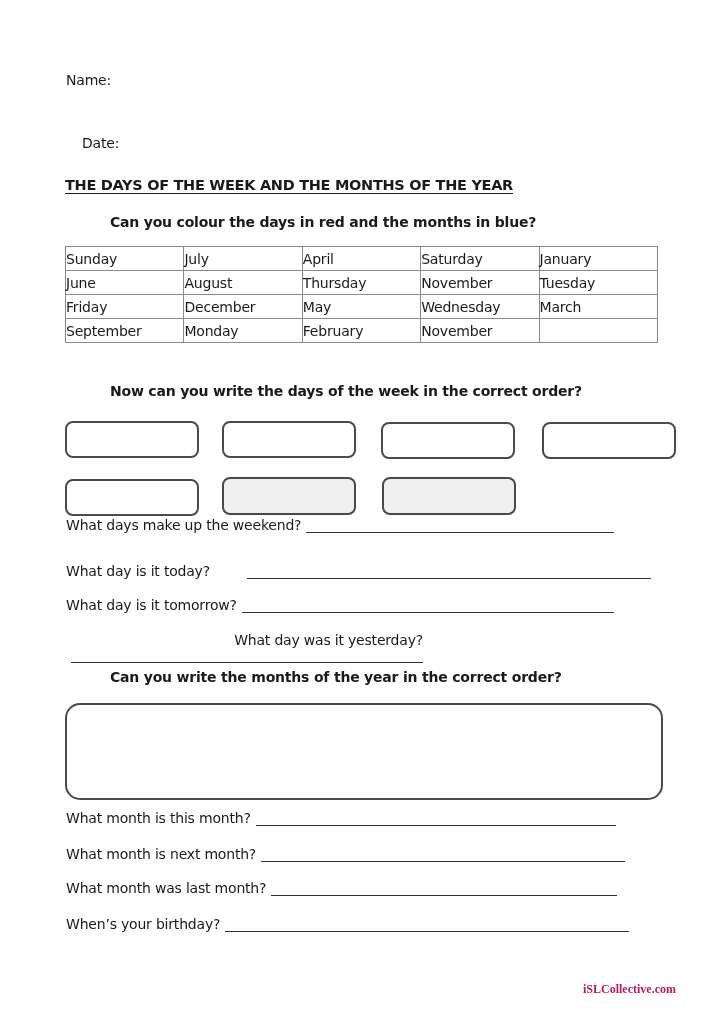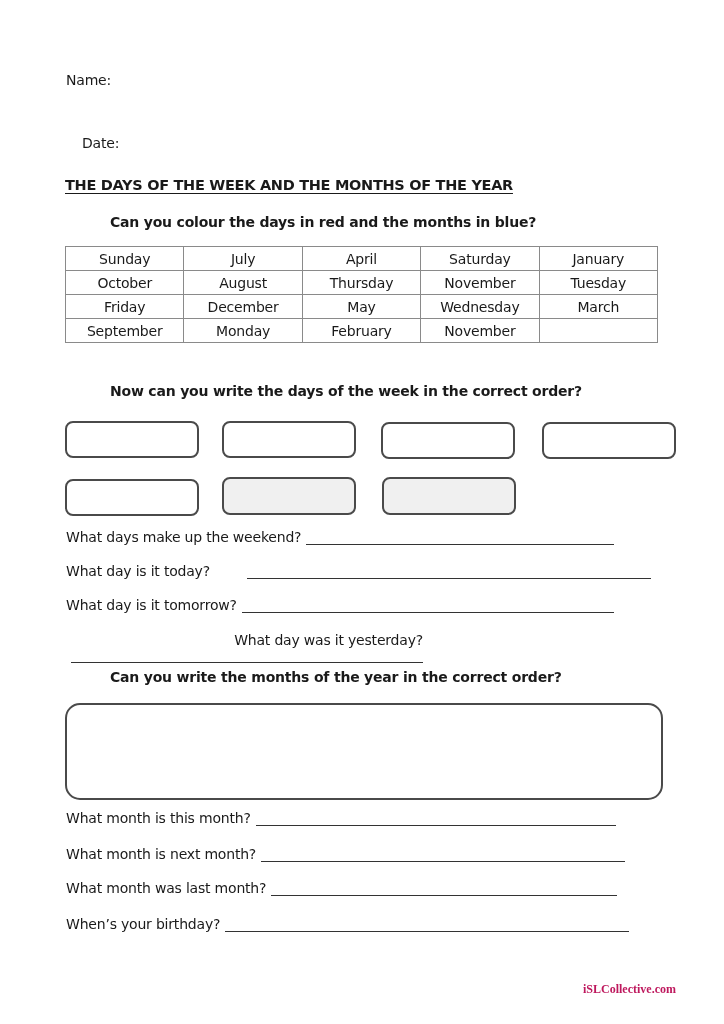--- a/index.html
+++ b/index.html
@@ -14,21 +14,21 @@
     font-size: 14.5px; font-weight: bold; text-decoration: underline;
     text-underline-offset: 3px; letter-spacing: -0.3px; white-space: nowrap;
   }
   .instruction { font-size: 14px; font-weight: bold; letter-spacing: -0.2px; white-space: nowrap; margin-left: 44px; }
   table.words {
     position: absolute; left: 65px; top: 246px; width: 593px;
     border-collapse: collapse; table-layout: fixed;
   }
   table.words td {
     border: 1.4px solid #8a8a8a; height: 23px; padding: 0;
-    text-align: center; font-size: 14px; letter-spacing: -0.2px;
+    text-align: left; font-size: 14px; letter-spacing: -0.2px;
     line-height: 22px;
   }
   .box {
     position: absolute; box-sizing: border-box;
     border: 2px solid #4a4a4a; border-radius: 8px; background: #ffffff;
   }
   .box.shaded { background: #f0f0f0; }
   .bigbox {
     position: absolute; left: 65px; top: 703px; width: 598px; height: 97px;
     box-sizing: border-box; border: 2px solid #4a4a4a; border-radius: 15px; background: #fff;
@@ -58,21 +58,21 @@
 <table class="words">
   <tbody>
       <tr>
     <td>Sunday</td>
     <td>July</td>
     <td>April</td>
     <td>Saturday</td>
     <td>January</td>
   </tr>
   <tr>
-    <td>October</td>
+    <td>June</td>
     <td>August</td>
     <td>Thursday</td>
     <td>November</td>
     <td>Tuesday</td>
   </tr>
   <tr>
     <td>Friday</td>
     <td>December</td>
     <td>May</td>
     <td>Wednesday</td>
@@ -91,21 +91,21 @@
 <div class="abs instruction" style="left:66px; top:383px;">Now can you write the days of the week in the correct order?</div>
 
 <div class="box" style="left:65px; top:421px; width:134px; height:37px;"></div>
 <div class="box" style="left:222px; top:421px; width:134px; height:37px;"></div>
 <div class="box" style="left:381px; top:422px; width:134px; height:37px;"></div>
 <div class="box" style="left:542px; top:422px; width:134px; height:37px;"></div>
 <div class="box" style="left:65px; top:479px; width:134px; height:37px;"></div>
 <div class="box shaded" style="left:222px; top:477px; width:134px; height:38px;"></div>
 <div class="box shaded" style="left:382px; top:477px; width:134px; height:38px;"></div>
 
-<div class="qline" style="top:529px;">
+<div class="qline" style="top:517px;">
   <span>What days make up the weekend?</span>
   <span class="blank" style="width:308px;"></span>
 </div>
 <div class="qline" style="top:563px;gap:32px;">
   <span>What day is it today?</span>
   <span class="blank" style="width:404px;"></span>
 </div>
 <div class="qline" style="top:597px;">
   <span>What day is it tomorrow?</span>
   <span class="blank" style="width:372px;"></span>

